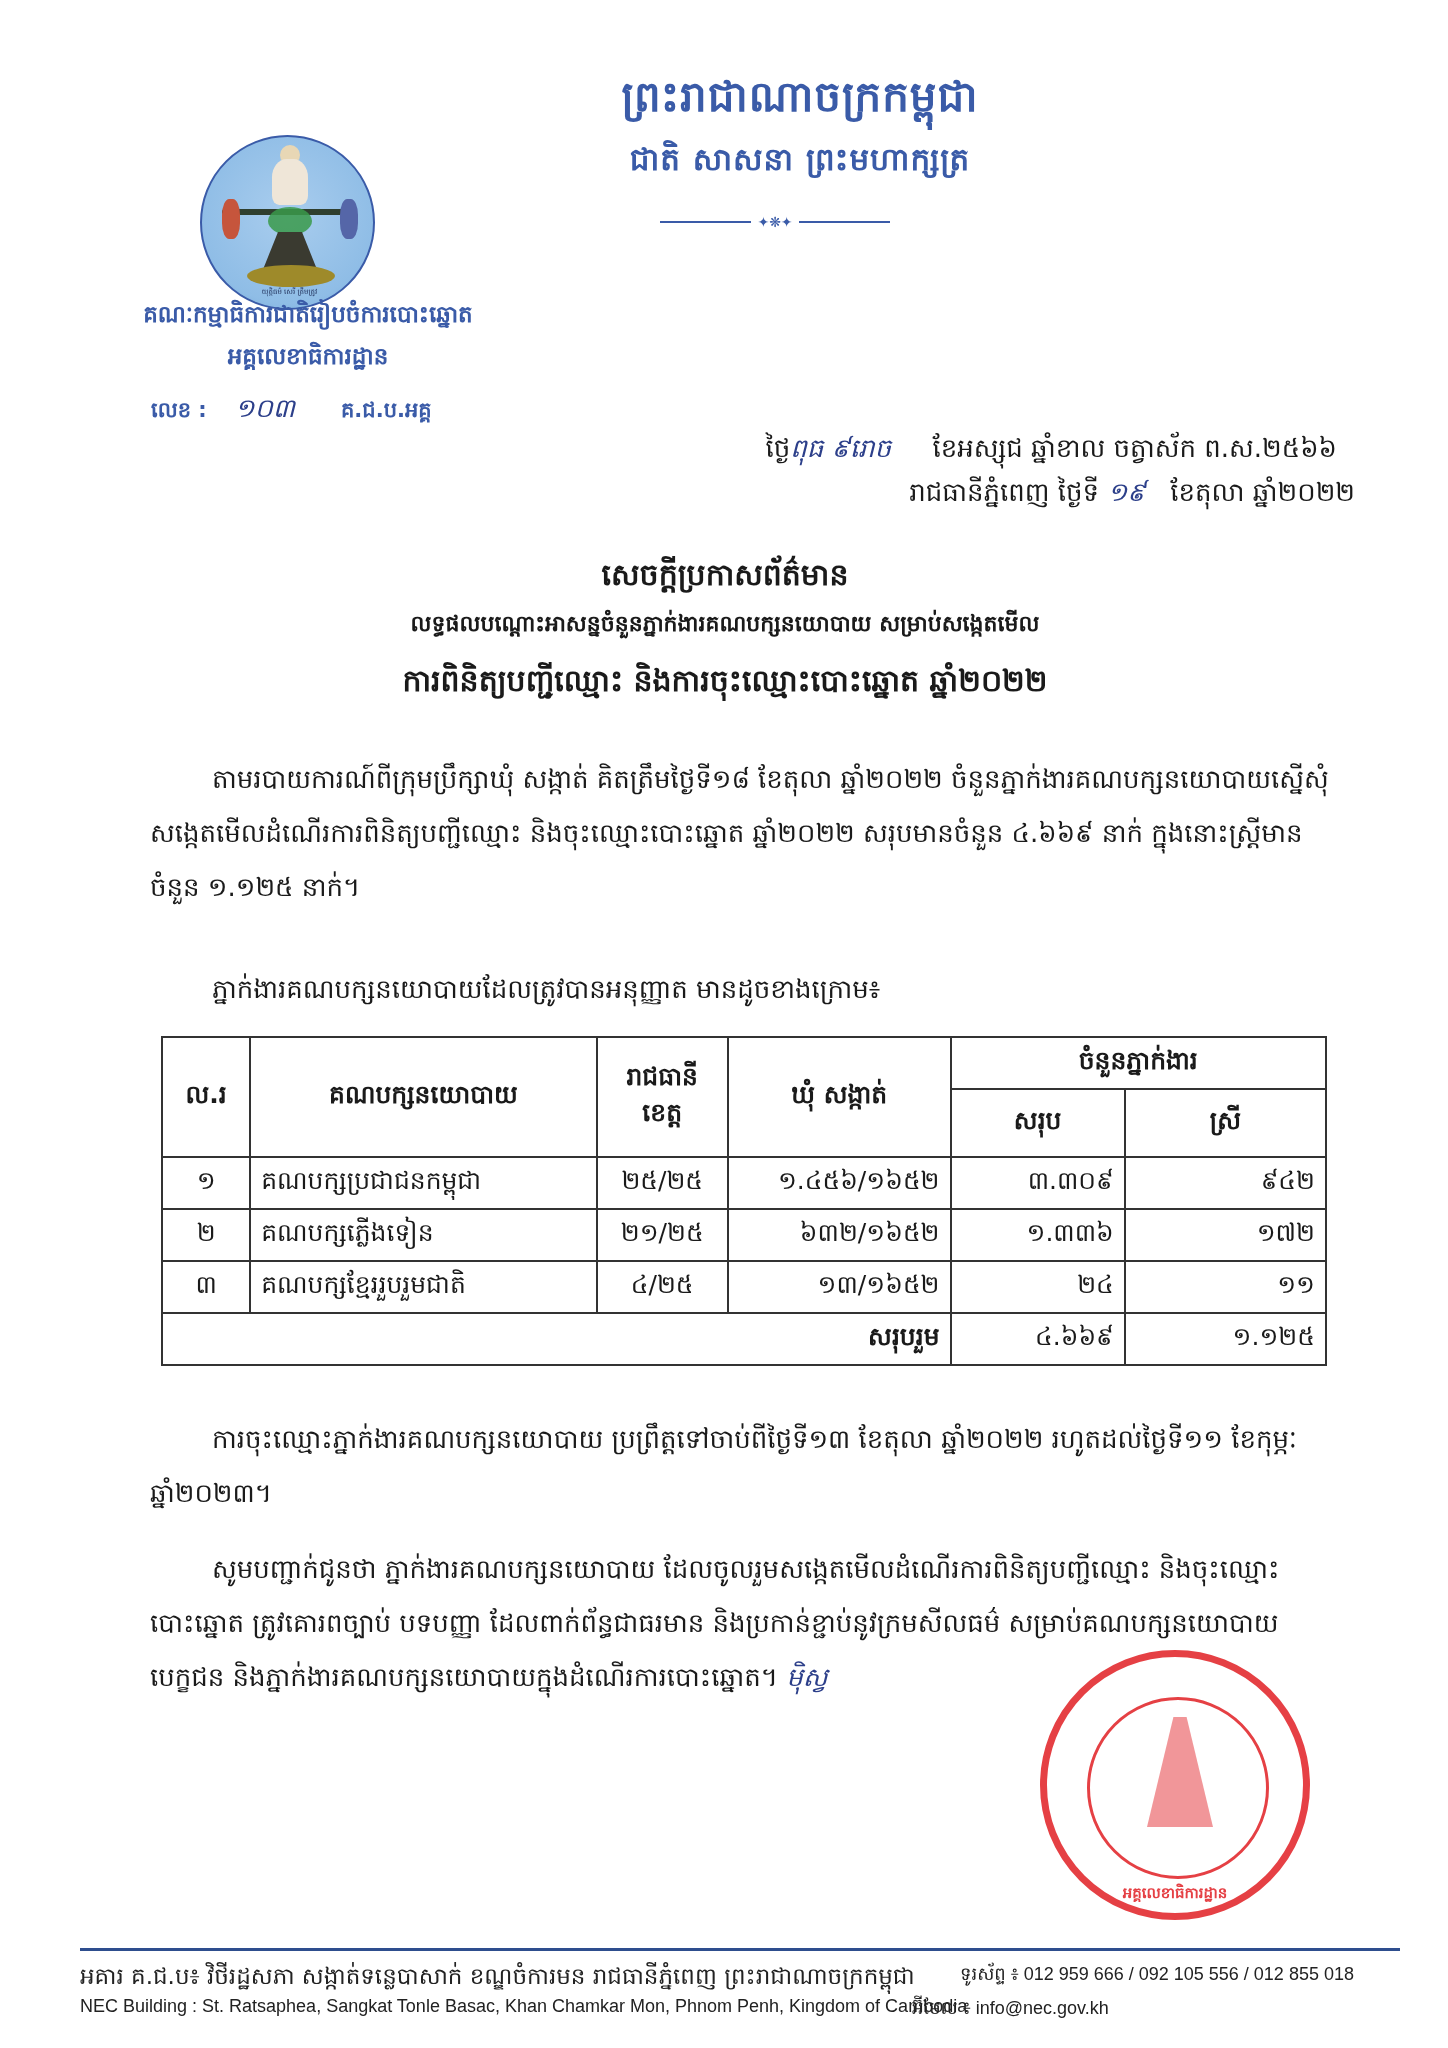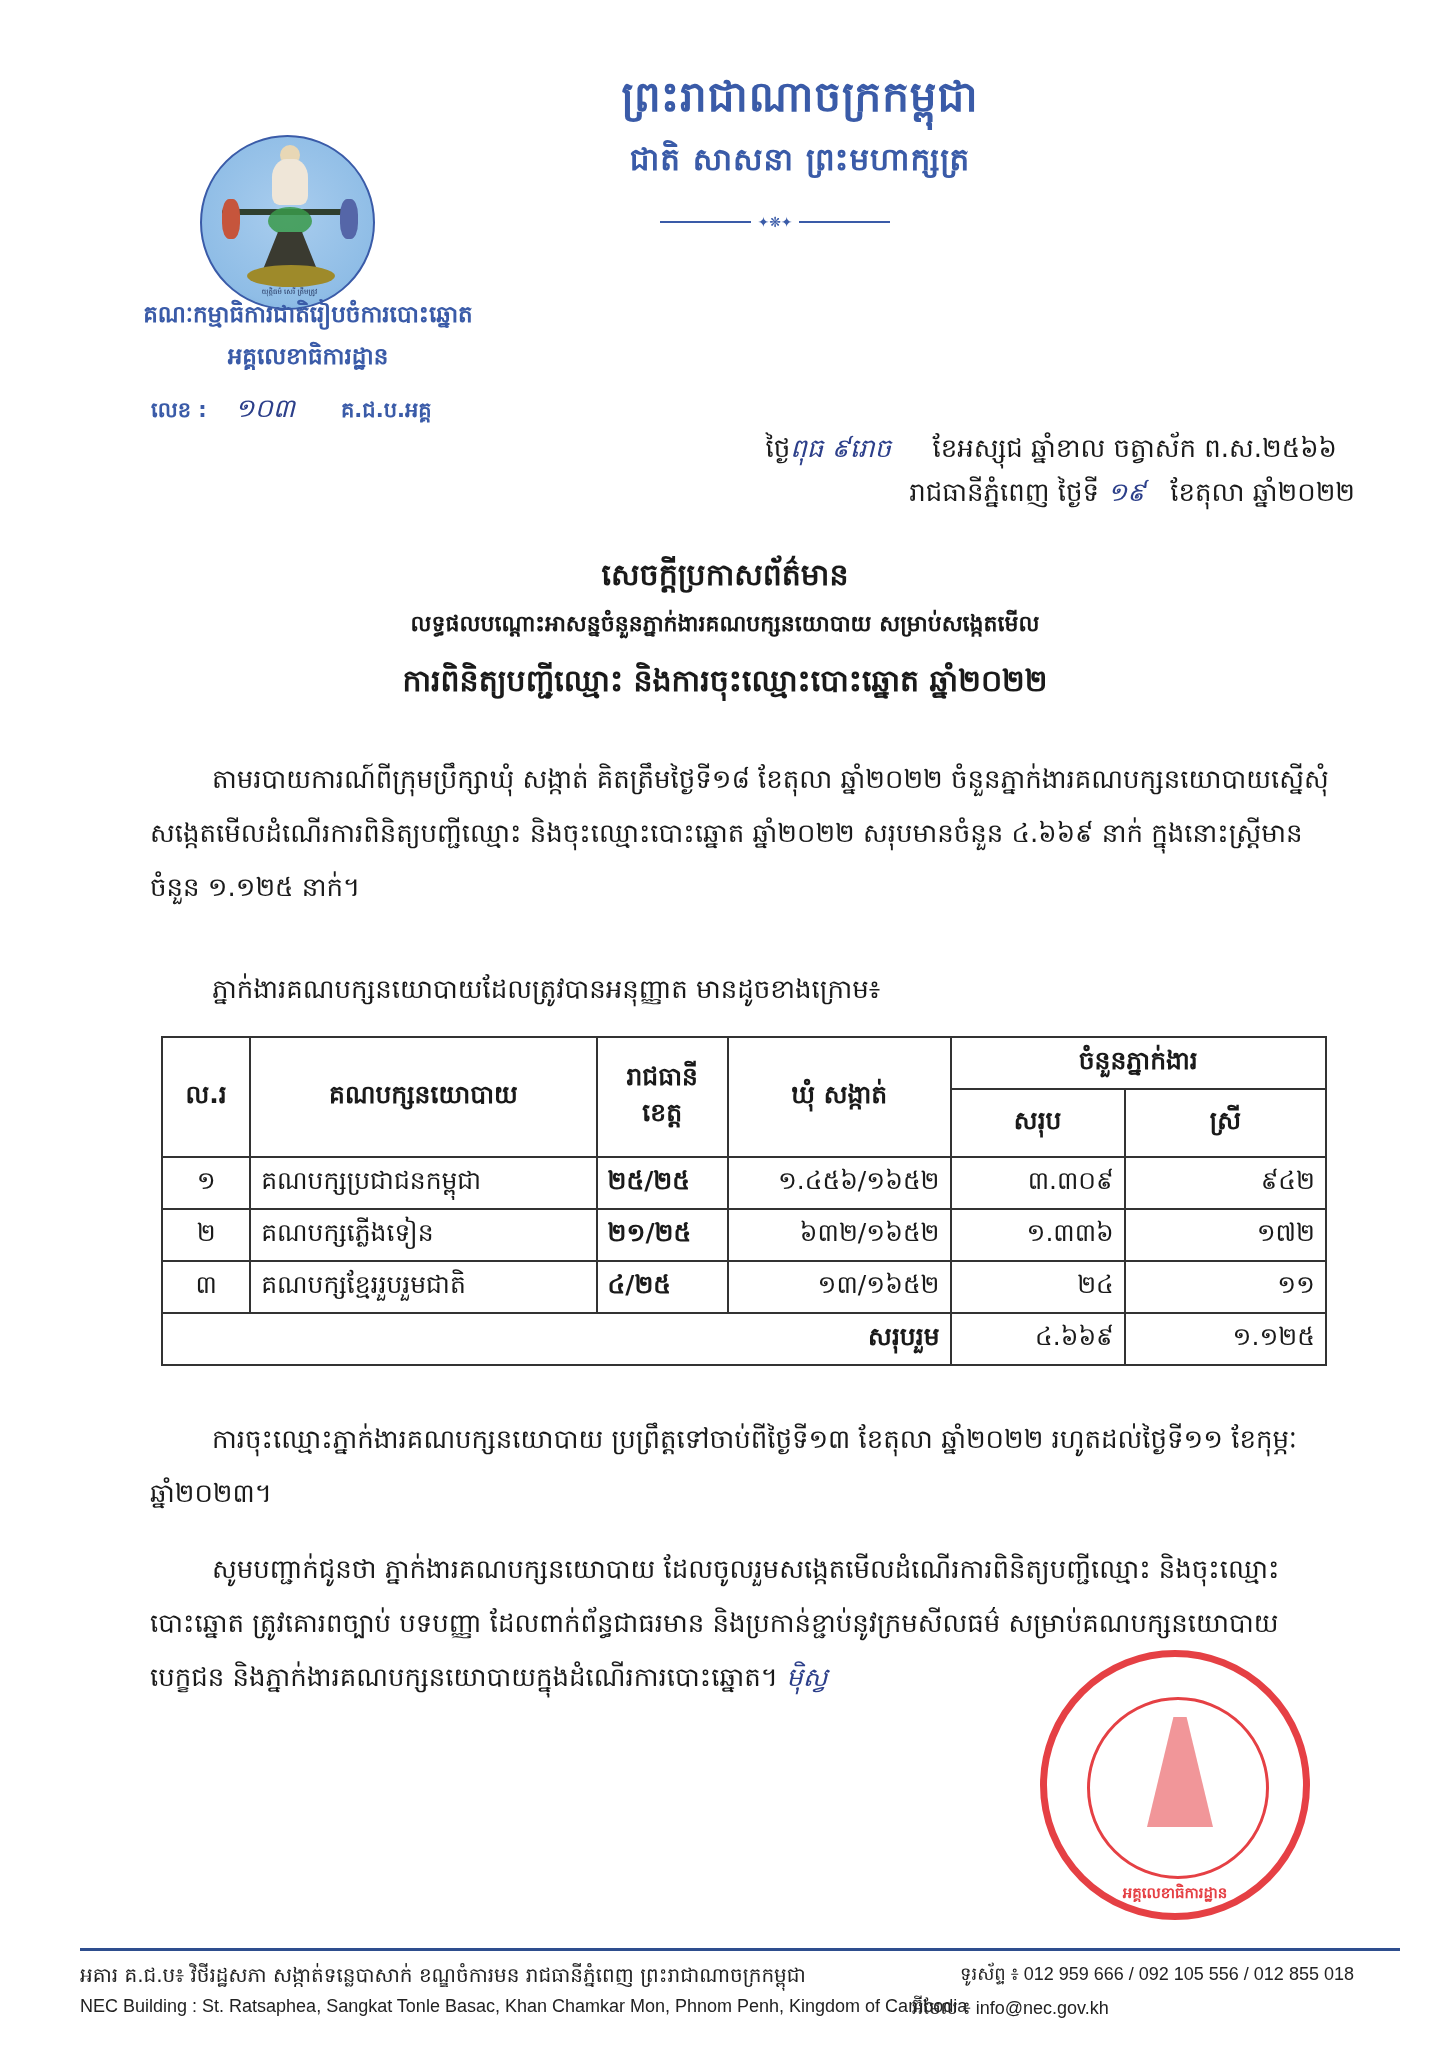--- a/index.html
+++ b/index.html
@@ -54,36 +54,36 @@
 
   table.main {
     position:absolute; left:161px; top:1036px; width:1166px; border-collapse:collapse;
     font-size:25px;
   }
   table.main td, table.main th { border:2px solid #333; padding:0 10px; }
   table.main th { font-weight:bold; height:66px; }
   table.main td { height:50px; }
   .c-no { width:60px; text-align:center; }
   .c-party { width:300px; text-align:left; }
-  .c-cap { width:100px; text-align:left;font-weight:bold; }
+  .c-cap { width:100px; text-align:center; }
   .c-com { width:185px; text-align:right; }
   .c-tot { width:140px; text-align:right; }
   .c-fem { width:165px; text-align:right; }
   .sum-label { text-align:right; font-weight:bold; }
 
   .stamp {
     left:1040px; top:1650px; width:270px; height:270px; border-radius:50%;
     border:7px solid #e2262b; box-sizing:border-box; opacity:.88;
   }
   .stamp .inner { position:absolute; left:40px; top:40px; width:176px; height:176px; border-radius:50%; border:3px solid #e2262b; }
   .stamp .fig { position:absolute; left:55px; top:32px; width:66px; height:110px; background:#e2262b; opacity:.55; clip-path:polygon(40% 0,60% 0,100% 100%,0 100%); }
   .stamp .ring { position:absolute; left:20px; top:226px; width:216px; text-align:center; color:#e2262b; font-size:15px; font-weight:bold; }
 
   .footer-line { left:80px; top:1948px; width:1320px; height:3px; background:#2e4e8e; }
-  .foot { font-size:20px; color:#222; }
+  .foot { font-size:23px; color:#222; }
   .foot1 { left:80px; top:1962px; }
   .foot2 { left:80px; top:1996px; font-family:"Liberation Sans", sans-serif; font-size:18px; }
   .foot3 { left:960px; top:1962px; font-family:"Liberation Sans", sans-serif; font-size:18px; }
   .foot4 { left:912px; top:1996px; font-family:"Liberation Sans", sans-serif; font-size:18px; }
 </style>
 </head>
 <body>
 
 <div class="abs logo">
   <div class="rope"></div>

